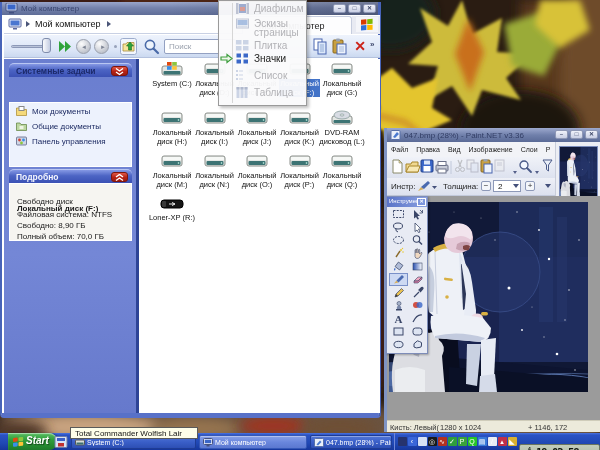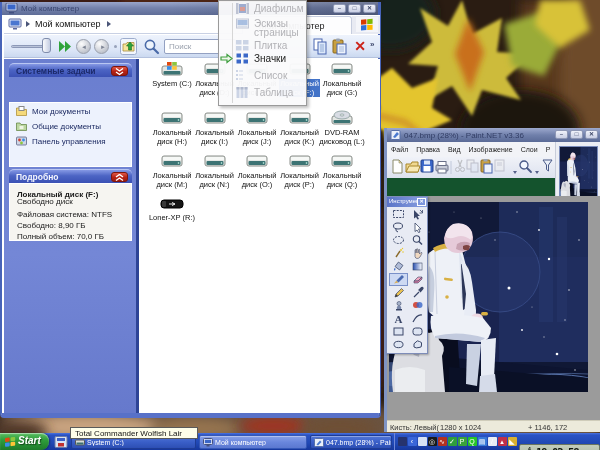--- a/index.html
+++ b/index.html
@@ -106,21 +106,21 @@
     border:1px solid #9a9a9a;box-shadow:2px 2px 3px rgba(0,0,0,0.25);}
   #viewmenu .gutterline{left:13px;top:2px;width:1px;height:100px;background:#d6d6d6;}
   .vm-item{left:0;width:87px;}
   .vm-item .mico{left:17px;top:0;width:13px;height:11px;}
   .vm-item .mico svg{display:block;}
   .vm-item .txt{left:35px;top:1px;font-size:10px;color:#b2b2b6;line-height:9px;}
   .vm-item.enabled .txt{color:#1a1a1a;}
   #vm-marker{left:1px;top:52px;width:13px;height:11px;}
 
   
-  #paint{left:384px;top:128px;width:216px;height:304px;background:#14532d;
+  #paint{left:384px;top:128px;width:216px;height:304px;background:#14b8a6;
     border-left:3px solid #7f94c4;}
   #pnt-titlebar{left:0;top:0;width:213px;height:14px;
     background:linear-gradient(180deg,#9da9ce 0%,#7080ab 50%,#5a6a96 100%);}
   #pnt-title-icon{left:3px;top:2px;width:11px;height:10px;}
   #pnt-title-text{left:17px;top:3px;font-size:8px;color:#263158;opacity:.85;}
   #pnt-caps{left:166px;}
   #pnt-menubar{left:0;top:14px;width:168px;height:15px;background:#f2f3f7;}
   .pnt-menu-item{display:inline-block;font-size:7px;color:#222;padding:4px 4px 0 4px;}
   #pnt-thumbpanel{left:168px;top:14px;width:45px;height:60px;background:#eceef4;
     border-left:1px solid #c8cdda;}
@@ -160,21 +160,21 @@
   #pal-close{right:1px;top:1px;width:9px;height:8px;background:#7d96dd;border:1px solid #fff;
     color:#fff;font-size:5px;line-height:5px;text-align:center;font-weight:bold;}
   #pal-grid{left:2px;top:11px;width:38px;height:145px;display:flex;flex-wrap:wrap;align-content:flex-start;}
   .tcell{position:relative;width:19px;height:13px;display:flex;align-items:center;justify-content:center;}
   .tcell svg{display:block;}
   .tcell.sel{background:#cdd9f3;border:1px solid #7a90c8;}
 
   
   #taskbar{left:0;top:433px;width:600px;height:17px;
     background:linear-gradient(180deg,#4b74e0 0%,#2a52c4 12%,#2048b4 60%,#16379c 100%);}
-  #startbtn{left:0;top:0;width:49px;height:17px;border-radius:0 8px 8px 0;
+  #startbtn{left:8px;top:0;width:49px;height:17px;border-radius:0 8px 8px 0;
     background:linear-gradient(180deg,#5bbf63 0%,#2f9e3c 40%,#1e7a2a 100%);
     box-shadow:inset 0 1px 1px rgba(255,255,255,.5), 1px 0 2px rgba(0,0,0,.4);padding-left:24px;}
   #startbtn .flag{left:5px;top:3px;width:11px;height:11px;}
   #startbtn .txt{left:18px;top:2px;color:#fff;font-weight:bold;font-style:italic;font-size:10px;
     text-shadow:1px 1px 1px rgba(0,0,0,.5);}
   #quicklaunch{left:54px;top:3px;width:14px;height:12px;}
   .taskbtn{top:2px;height:14px;border-radius:2px;
     background:linear-gradient(180deg,#5176d8 0%,#3a5fc8 50%,#2d4fb4 100%);
     border:1px solid #1e3c96;box-shadow:inset 0 1px 0 rgba(255,255,255,.35);}
   .taskbtn .bico{left:3px;top:2px;width:10px;height:9px;}
@@ -377,21 +377,21 @@
           </div>
         <div class="pane-head lightlabel" style="top:110px;">
           <div class="txt">Подробно</div>
           <div class="chevbtn">
               <svg width="15" height="8" viewBox="0 0 15 8" style="display:block;margin:0 auto;">
                 <path d="M4 3 L7.5 0.5 L11 3 M4 6.5 L7.5 4 L11 6.5" fill="none" stroke="#fff" stroke-width="1.4"></path>
               </svg>
             </div>
         </div>
         <div class="pane-box" style="top:124px;height:58px;" id="pane-details-box">
-            <div class="dl txt" style="position: absolute; top: 6px; font-weight: bold;">Локальный диск (F:)</div>
+            <div class="dl txt" style="position: absolute; top: 20px; font-weight: bold;">Локальный диск (F:)</div>
             <div class="dl txt" style="position: absolute; top: 13px;">Свободно диск</div>
             <div class="dl txt" style="position: absolute; top: 26px;">Файловая система: NTFS</div>
             <div class="dl txt" style="position: absolute; top: 37px;">Свободно: 8,90 ГБ</div>
             <div class="dl txt" style="position: absolute; top: 48px;">Полный объем: 70,0 ГБ</div>
           </div>
       </div>
       <div id="drivegrid">
           <div class="drive" style="left: 1px; top: 2px;"><span class="dicon">
               <svg viewBox="0 0 26 16" width="26" height="16">
                 <rect x="3" y="5" width="20" height="9" rx="2" fill="#e4e7e4" stroke="#8a8f8a"></rect>
@@ -680,20 +680,34 @@
         <g transform="translate(132,3)">
             <circle cx="5" cy="5" r="4" fill="#f4f8ff" stroke="#4a5a88" stroke-width="1.3"></circle>
             <line x1="8" y1="8" x2="12" y2="12" stroke="#4a5a88" stroke-width="1.8" stroke-linecap="round"></line>
           </g>
         <path d="M148 14 l4 0 l-2 3 Z" fill="#55608a"></path>
 
         <g transform="translate(156,3)">
             <path d="M0 0 L9 0 L5.5 5 L5.5 11 L3.5 9.5 L3.5 5 Z" fill="#e8eef8" stroke="#4a5a88"></path>
           </g>
       </svg>
+    </div>
+    <div id="pnt-toolbar2">
+      <div id="lbl-instr" class="lbl txt">Инстр:</div>
+      <svg id="instr-brush" viewBox="0 0 20 13">
+        <path d="M1 11 L4 7 L7 9 Z" fill="#d8b060"></path>
+        <path d="M4 7 L11 1 L13 3 L7 9 Z" fill="#4a6ab0"></path>
+        <path d="M16 5 l5 0 l-2.5 3 Z" fill="#44507a" transform="translate(-1,1)"></path>
+      </svg>
+      <div id="lbl-thick" class="lbl txt">Толщина:</div>
+      <div id="thick-minus">−</div>
+      <div id="thick-box" class="txt">2</div>
+      <div id="thick-dd" class="tri-d"></div>
+      <div id="thick-plus">+</div>
+      <div id="tb2-dd" class="tri-d"></div>
     </div>
     <div id="pnt-thumbpanel">
       <svg id="pnt-thumb" viewBox="0 0 199 190" preserveAspectRatio="none">
         <use href="#anime-art"></use>
       </svg>
     </div>
     <div id="pnt-canvas">
       <svg id="pnt-art" viewBox="0 0 199 190">
         <g id="anime-art">
           <rect x="0" y="0" width="199" height="190" fill="#1a2450"></rect>

